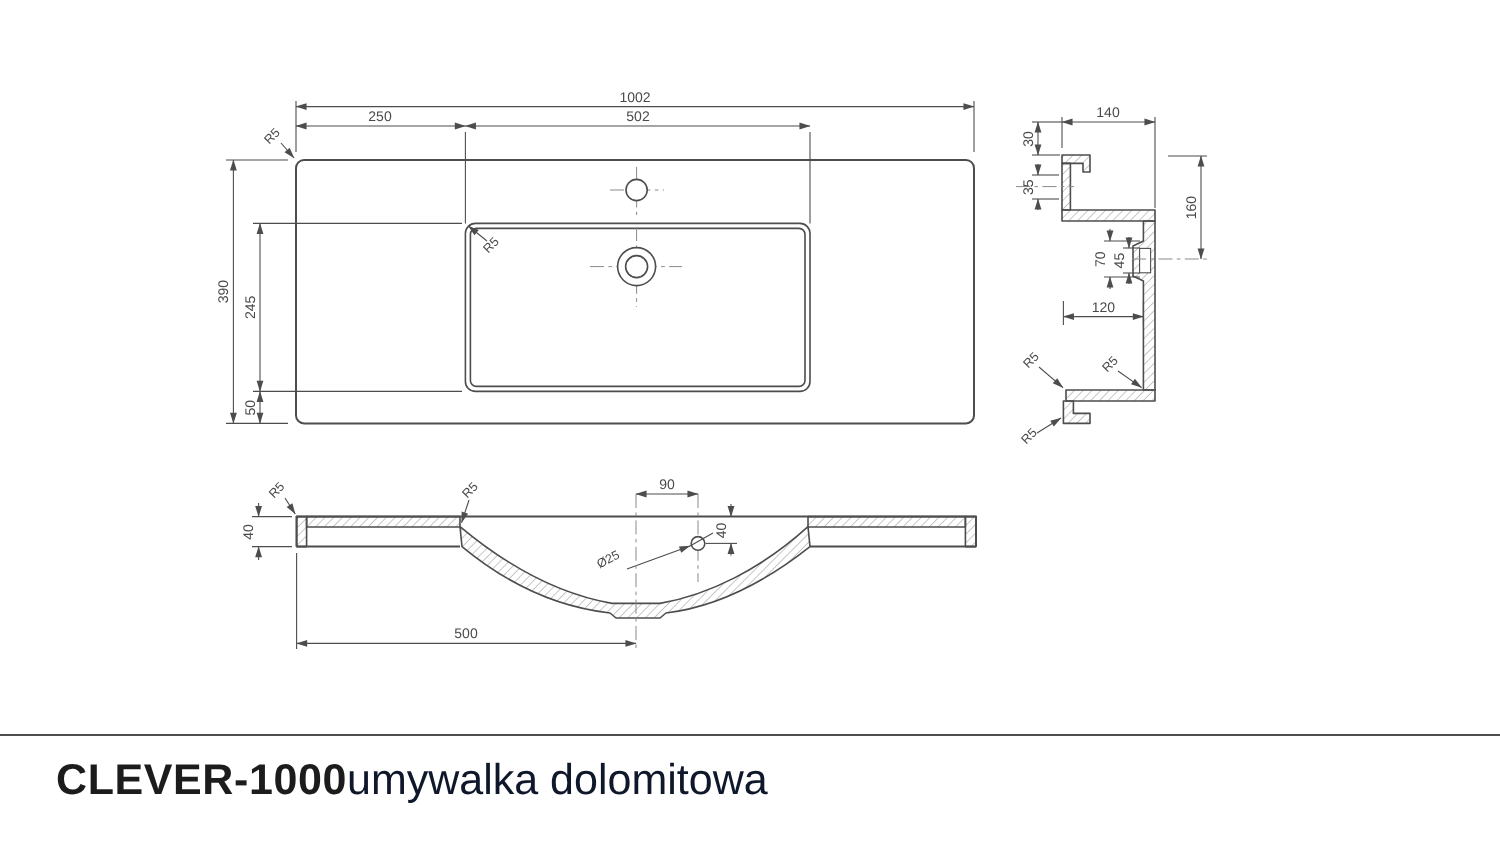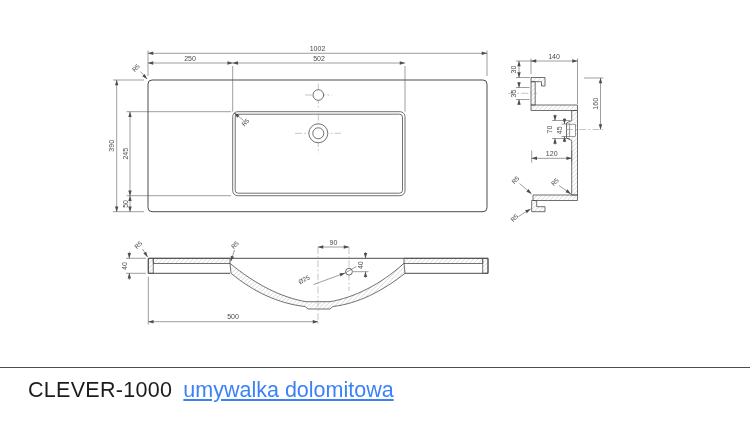--- a/index.html
+++ b/index.html
@@ -9,22 +9,22 @@
   svg text{font-family:"Liberation Sans","DejaVu Sans",sans-serif;fill:#4a4a4a;}
   .dt{font-size:7px;text-anchor:middle;}
   .rt{font-size:6.3px;text-anchor:middle;}
   .ol{fill:none;stroke:#4d4d4d;stroke-width:1;stroke-linejoin:round;}
   .tn{fill:none;stroke:#4d4d4d;stroke-width:.55;}
   .h {fill:url(#hp);stroke:#4d4d4d;stroke-width:.8;stroke-linejoin:round;}
   .cl{fill:none;stroke:#8a8a8a;stroke-width:.5;stroke-dasharray:7 2.2 1.8 2.2;}
   .w {fill:#fff;stroke:#4d4d4d;stroke-width:.8;}
   .divider{position:absolute;left:0;top:367px;width:750px;border-top:1.3px solid #4d4d4d;}
   .title{position:absolute;left:28px;top:378px;font-size:21.5px;color:#1c1c1c;white-space:nowrap;}
-  .title .model{font-weight:400;letter-spacing:.3px;}
-  .title .product{font-weight:400;margin-left:11px;color:#3b82f6;text-decoration:underline;}
+  .title .model{font-weight:700;letter-spacing:.3px;}
+  .title .product{font-weight:400;color:#0f172a;}
 </style>
 </head>
 <body>
 
 <div class="stage">
 
 <svg width="750" height="370" viewBox="0 0 750 370">
   <defs>
     <pattern id="hp" width="3.1" height="3.1" patternUnits="userSpaceOnUse" patternTransform="rotate(45)">
       <line x1="0" y1="0" x2="0" y2="3.1" stroke="#9a9a9a" stroke-width="0.55"></line>

